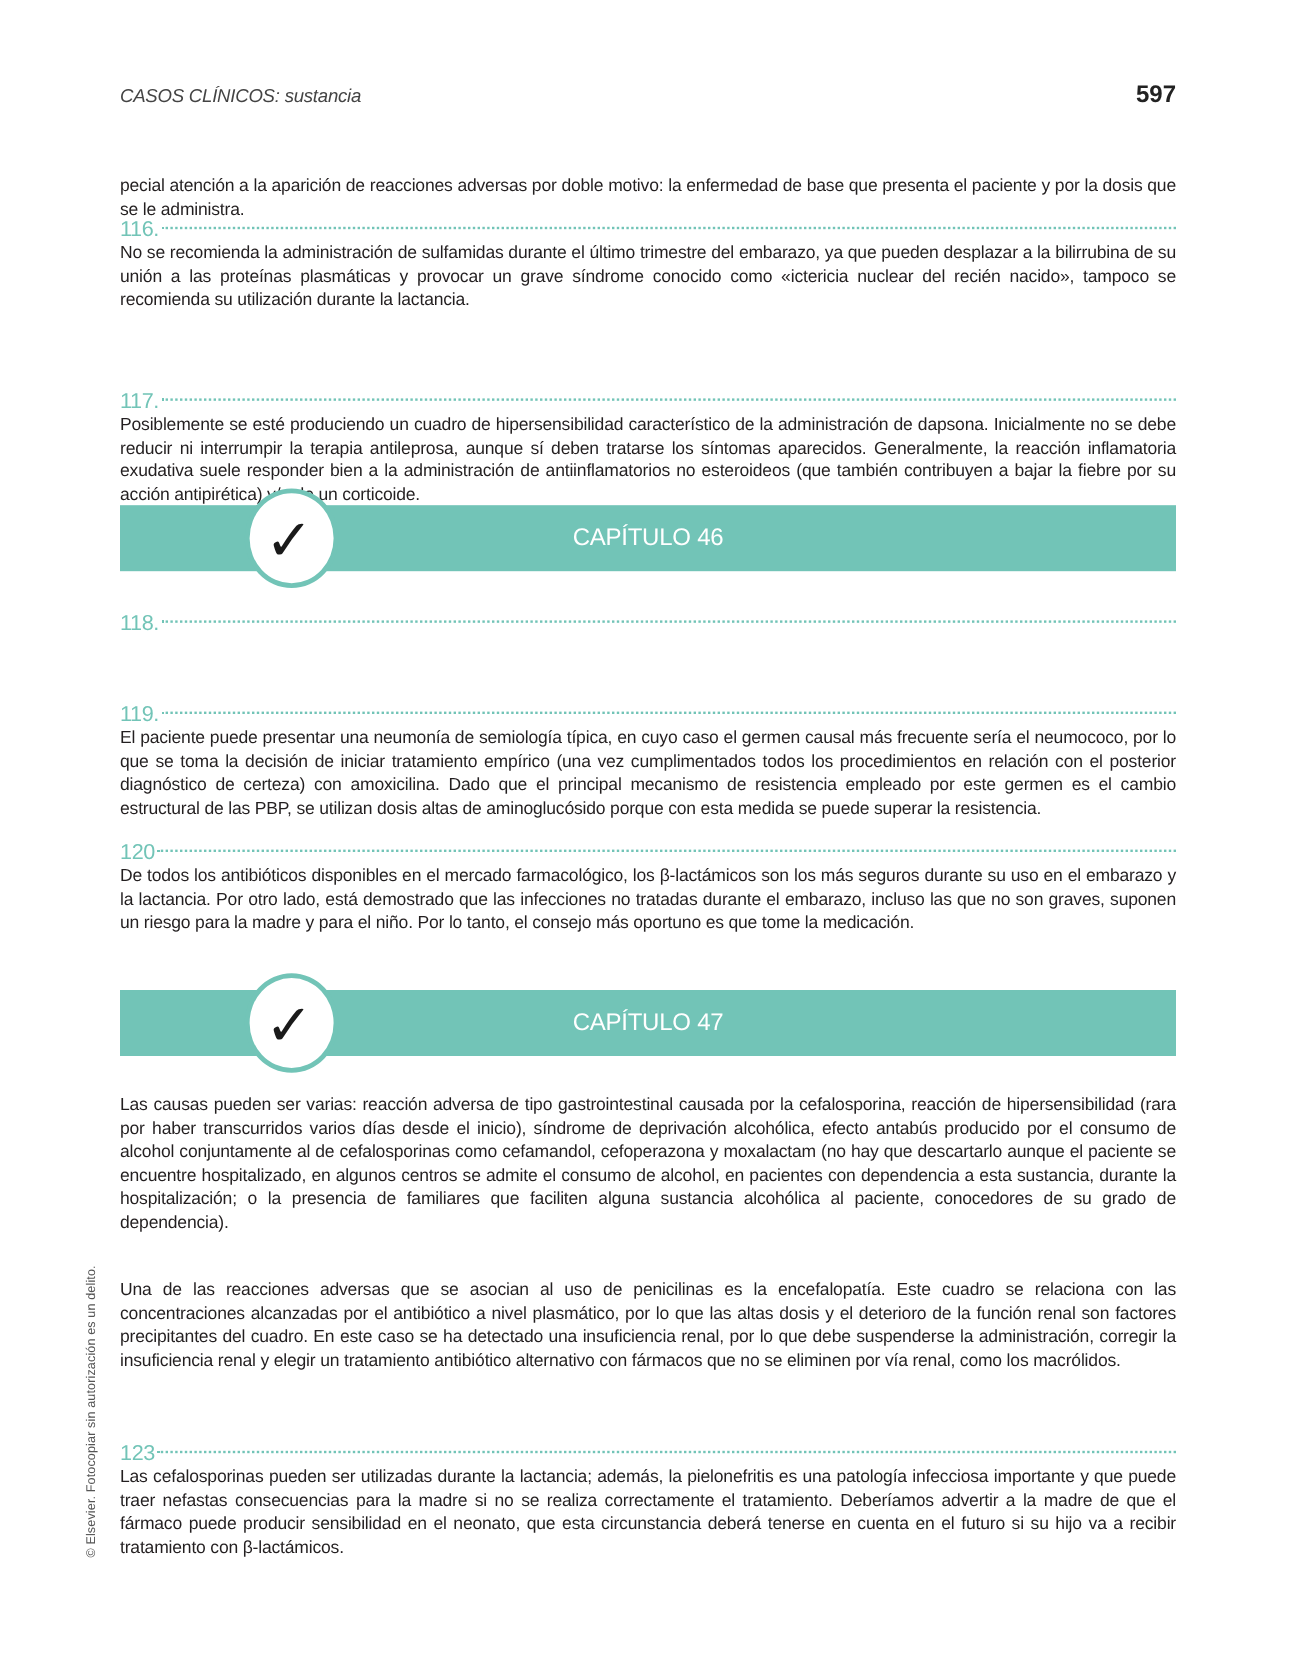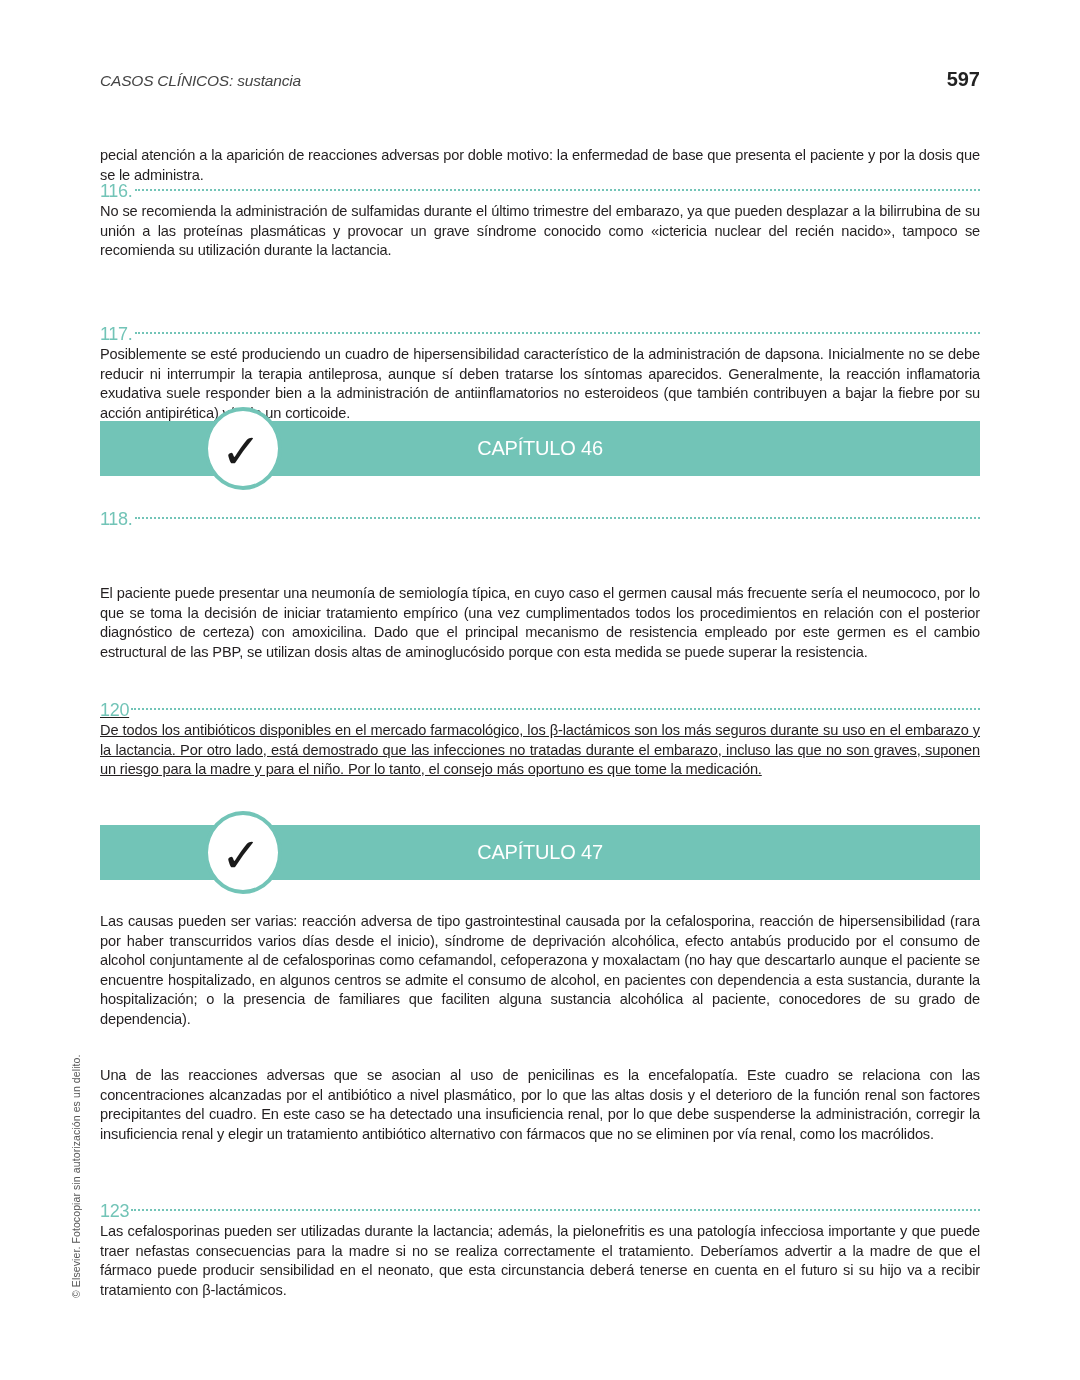--- a/index.html
+++ b/index.html
@@ -86,24 +86,28 @@
 </div>
 
 <div class="block" style="top:508px;">
   <div class="q-head">
     <span class="q-num">118.</span>
     <span class="q-dots"></span>
   </div>
 </div>
 
 <div class="block" style="top:584px;">
+  <div class="q-head">
+    <span class="q-num">119.</span>
+    <span class="q-dots"></span>
+  </div>
   <p class="para">El paciente puede presentar una neumonía de semiología típica, en cuyo caso el germen causal más frecuente sería el neumococo, por lo que se toma la decisión de iniciar tratamiento empírico (una vez cumplimentados todos los procedimientos en relación con el posterior diagnóstico de certeza) con amoxicilina. Dado que el principal mecanismo de resistencia empleado por este germen es el cambio estructural de las PBP, se utilizan dosis altas de aminoglucósido porque con esta medida se puede superar la resistencia.</p>
 </div>
 
-<div class="block" style="top:699px;text-decoration:underline;">
+<div class="block" style="top:699px;">
   <div class="q-head">
     <span class="q-num">120</span>
     <span class="q-dots"></span>
   </div>
   <p class="para">De todos los antibióticos disponibles en el mercado farmacológico, los β-lactámicos son los más seguros durante su uso en el embarazo y la lactancia. Por otro lado, está demostrado que las infecciones no tratadas durante el embarazo, incluso las que no son graves, suponen un riesgo para la madre y para el niño. Por lo tanto, el consejo más oportuno es que tome la medicación.</p>
 </div>
 
 <div class="chapter-band" style="top:825px;">
   <div class="check-badge">
     <span class="check-glyph">✓</span>

